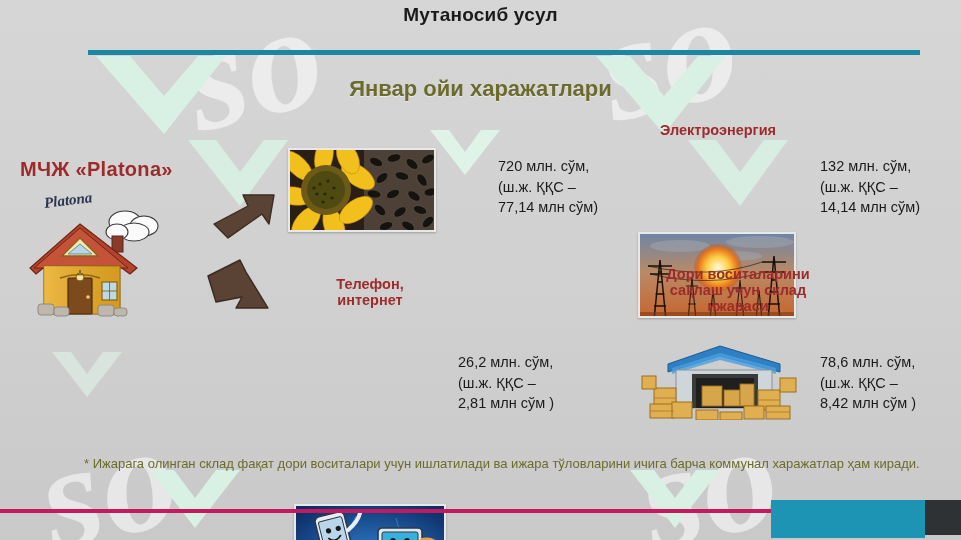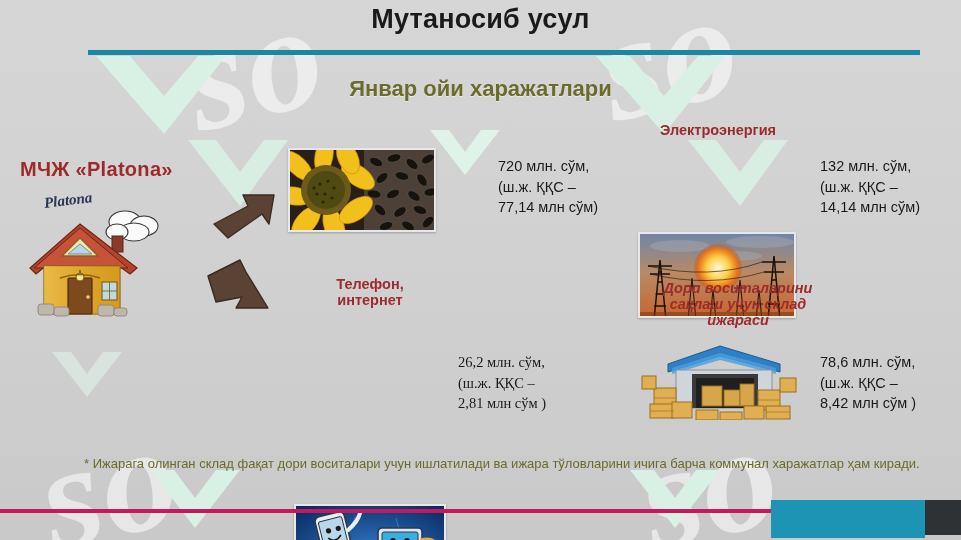--- a/index.html
+++ b/index.html
@@ -23,21 +23,21 @@
     font-weight: bold; font-style: italic;
     color: rgba(255,255,255,.55);
     white-space: nowrap;
     letter-spacing: 2px;
   }
 
   
   .title {
     position: absolute; left: 0; top: 4px; width: 100%;
     text-align: center;
-    font-size: 27px; font-weight: bold; color: #1a1a1a;
+    font-size: 19px; font-weight: bold; color: #1a1a1a;
     letter-spacing: .2px;
   }
   .title-rule {
     position: absolute; left: 88px; top: 50px; width: 832px; height: 5px;
     background: #1c87a3;
   }
 
   
   .subtitle {
     position: absolute; left: 0; top: 76px; width: 100%;
@@ -366,25 +366,25 @@
         <path d="M14 20 q8 7 16 0" stroke="#1a1a1a" stroke-width="1.6" fill="none"></path>
         <path d="M16 34 l-4 8 h20 l-4 -8 Z" fill="#c4ccd4" stroke="#2a3a4a" stroke-width="1.2"></path>
         <ellipse cx="22" cy="46" rx="18" ry="5" fill="#c9d1d8" stroke="#2a3a4a" stroke-width="1.2"></ellipse>
         <path d="M44 12 q12 -2 16 6" stroke="#e8a24a" stroke-width="4" fill="none" stroke-linecap="round"></path>
         <ellipse cx="42" cy="48" rx="9" ry="5" fill="#e4eaf0" stroke="#2a3a4a" stroke-width="1.1"></ellipse>
       </g>
 
       <path d="M58 46 L84 40 L72 50 L86 48 L56 58 Z" fill="#c62626"></path>
     </svg>
   </div>
-  <div class="val" style="left:458px;top:352px;width:175px;font-family:Liberation Serif, serif;">26,2 млн. сўм,
+  <div class="val" style="left:458px;top:352px;width:175px;">26,2 млн. сўм,
 (ш.ж. ҚҚС –
 2,81 млн сўм )</div>
 
-  <div class="item" style="left:618px;top:280px;width:240px;font-style:italic;">
+  <div class="item" style="left:618px;top:266px;width:240px;">
     <div class="item-label">
       <div>Дори воситаларини</div>
       <div>сақлаш учун склад</div>
       <div>ижараси</div>
     </div>
   </div>
   <div style="position:absolute;left:640px;top:334px;width:160px;height:86px;">
     <svg width="160" height="86" viewBox="0 0 160 86">
 
       <path d="M28 30 L80 12 L140 30 L140 38 L80 22 L28 38 Z" fill="#2f7fc4" stroke="#1d5a90" stroke-width="1"></path>

